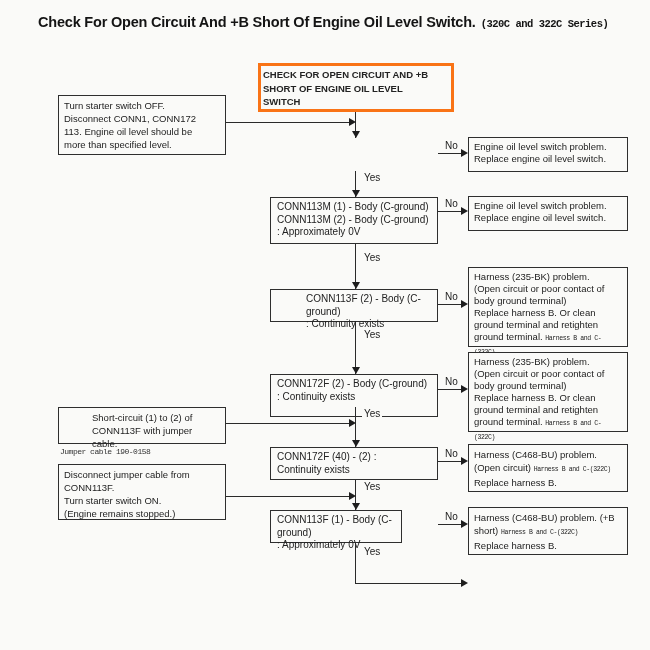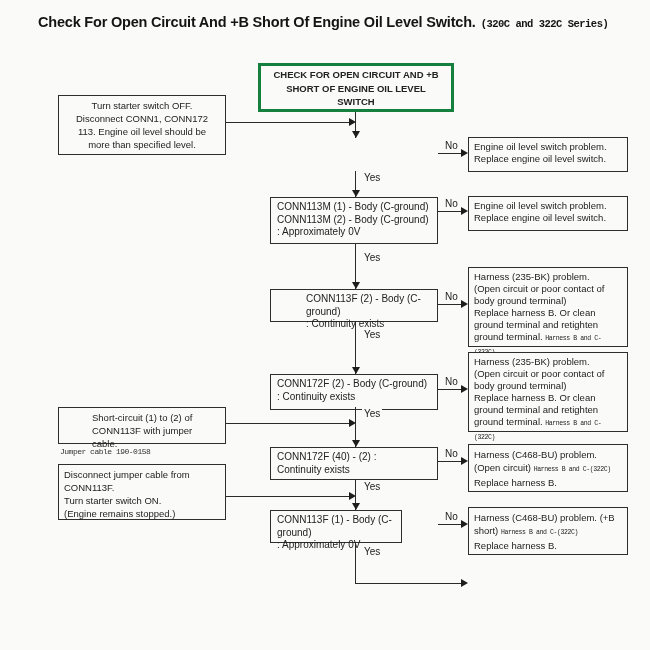--- a/index.html
+++ b/index.html
@@ -23,22 +23,22 @@
   }
   .box{
     position:absolute;box-sizing:border-box;
     border:1px solid #2e2e2e;
     font-size:10px;line-height:12.5px;
     padding:3px 6px;
     white-space:pre-line;
     background:#fafaf8;
   }
   .startbox{
-    border:3px solid #15803d;
-    font-weight:bold;text-align:center;
+    border:3px solid #f97316;
+    font-weight:bold;
     font-size:9.5px;line-height:13.5px;
     padding:2px 2px;
   }
   .notebox{font-size:9.5px;line-height:13px;padding:3px 5px;}
   .resultbox{font-size:9.5px;line-height:12px;padding:3px 5px;}
   .r3{line-height:12px;}
   .caption{
     position:absolute;border:none;background:none;
     font-family:"Liberation Mono","DejaVu Sans Mono",monospace;
     font-size:8px;letter-spacing:-0.5px;color:#333;white-space:nowrap;
@@ -59,38 +59,38 @@
 <div class="canvas">
 
   <div class="title">
     <span>Check For Open Circuit And +B Short Of Engine Oil Level Switch.</span><span class="series">(320C and 322C Series)</span>
   </div>
 
   <div class="box startbox" style="left:258px;top:63px;width:196px;height:49px;">CHECK FOR OPEN CIRCUIT AND +B
 SHORT OF ENGINE OIL LEVEL
 SWITCH</div>
 
-  <div class="box notebox" style="left:58px;top:95px;width:168px;height:60px;text-align:center;">Turn starter switch OFF.
+  <div class="box notebox" style="left:58px;top:95px;width:168px;height:60px;">Turn starter switch OFF.
 Disconnect CONN1, CONN172
 113. Engine oil level should be
 more than specified level.</div>
   <div class="box notebox" style="left:58px;top:407px;width:168px;height:37px;padding-left:33px;">Short-circuit (1) to (2) of
 CONN113F with jumper cable.</div>
   <div class="caption" style="left:60px;top:447px;">Jumper cable 190-0158</div>
   <div class="box notebox" style="left:58px;top:464px;width:168px;height:56px;">Disconnect jumper cable from
 CONN113F.
 Turn starter switch ON.
 (Engine remains stopped.)</div>
 
   <div class="box" style="left:270px;top:197px;width:168px;height:47px;">CONN113M (1) - Body (C-ground)
 CONN113M (2) - Body (C-ground)
 : Approximately 0V</div>
   <div class="box" style="left:270px;top:289px;width:168px;height:33px;padding-left:35px;">CONN113F (2) - Body (C-ground)
 : Continuity exists</div>
-  <div class="box" style="left:270px;top:374px;width:168px;height:36px;">CONN172F (2) - Body (C-ground)
+  <div class="box" style="left:270px;top:374px;width:168px;height:43px;">CONN172F (2) - Body (C-ground)
 : Continuity exists</div>
   <div class="box" style="left:270px;top:447px;width:168px;height:33px;">CONN172F (40) - (2) :
 Continuity exists</div>
   <div class="box" style="left:270px;top:510px;width:132px;height:33px;">CONN113F (1) - Body (C-ground)
 : Approximately 0V</div>
 
   <div class="box resultbox" style="left:468px;top:137px;width:160px;height:35px;"><span>Engine oil level switch problem.
 Replace engine oil level switch.</span><span class="sm"></span><span></span></div>
 
   <div class="box resultbox" style="left:468px;top:196px;width:160px;height:35px;"><span>Engine oil level switch problem.

